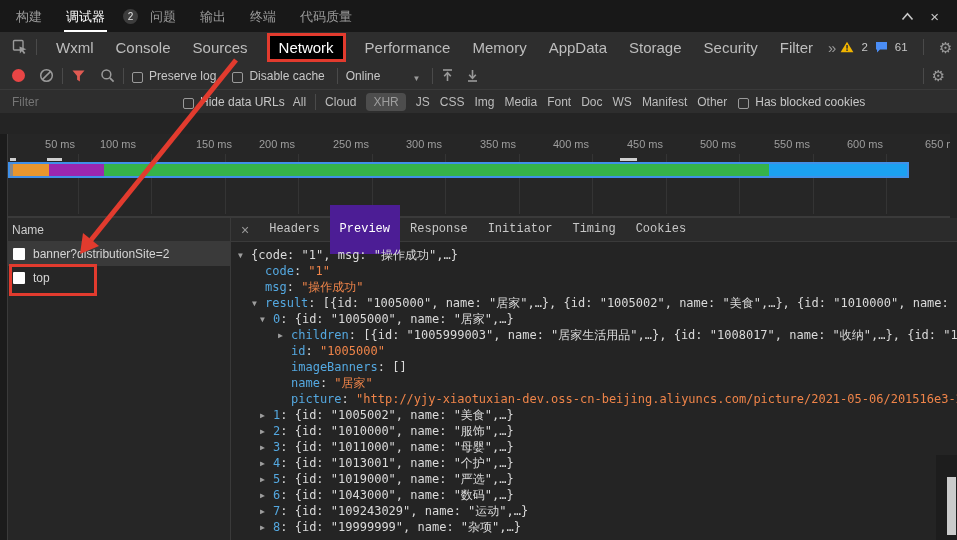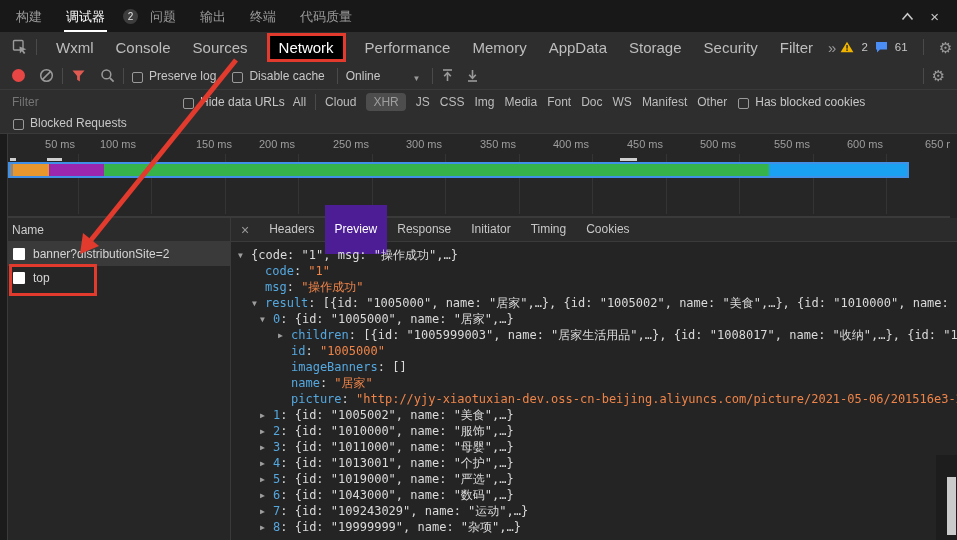--- a/index.html
+++ b/index.html
@@ -69,21 +69,21 @@
   .nphead{height:24px;background:#2b2b2b;border-bottom:1px solid #3a3a3a;display:flex;align-items:center;
           padding-left:4px;color:#cccccc;box-sizing:border-box;}
   .req{height:24px;display:flex;align-items:center;padding-left:5px;color:#d5d5d5;box-sizing:border-box;white-space:nowrap;}
   .req.sel{background:#3a3a3a;}
   .fav{width:12px;height:12px;background:#fff;border-radius:1px;margin-right:8px;flex:none;}
 
   .detailpanel{left:231px;top:218px;width:726px;height:322px;background:#242424;}
   .dthead{height:24px;background:#2b2b2b;border-bottom:1px solid #3a3a3a;display:flex;align-items:center;
           padding-left:10px;box-sizing:border-box;}
   .xclose{color:#9a9a9a;font-size:14px;margin-right:10px;}
-  .ptab{color:#c7c7c7;padding:13px 10px;line-height:23px;white-space:nowrap;}
+  .ptab{color:#c7c7c7;padding:13px 10px;line-height:23px;white-space:nowrap;font-family:Liberation Mono, monospace;}
   .ptab.active{background:#4c1d95;color:#fff;}
 
   
   .jsonarea{position:absolute;left:0;top:25px;right:0;bottom:0;overflow:hidden;
             font-family:"DejaVu Sans Mono","Liberation Mono",monospace;font-size:12px;
             padding:4px 0 0 5px;}
   .pl{height:16px;line-height:16px;white-space:nowrap;overflow:hidden;}
   .pl .mk{display:inline-block;width:13px;color:#9e9e9e;font-size:8px;vertical-align:1px;}
   .pl .k{color:#54a8e0;}
   .pl .w{color:#dadada;}
@@ -238,26 +238,20 @@
     <span class="pill">Img</span>
     <span class="pill">Media</span>
     <span class="pill">Font</span>
     <span class="pill">Doc</span>
     <span class="pill">WS</span>
     <span class="pill">Manifest</span>
     <span class="pill">Other</span>
     <span class="flex" style="margin-left:6px">
       <span class="cb"></span>
       <span class="lbl">Has blocked cookies</span>
-    </span>
-  </div>
-  <div class="abs blockedrow">
-    <span class="flex">
-      <span class="cb"></span>
-      <span class="lbl">Blocked Requests</span>
     </span>
   </div>
 
   <div class="abs gutter"></div>
 
   <div class="abs timeline">
     <div class="gl" style="left:70px"></div>
     <div class="gl" style="left:143px"></div>
     <div class="gl" style="left:217px"></div>
     <div class="gl" style="left:290px"></div>

